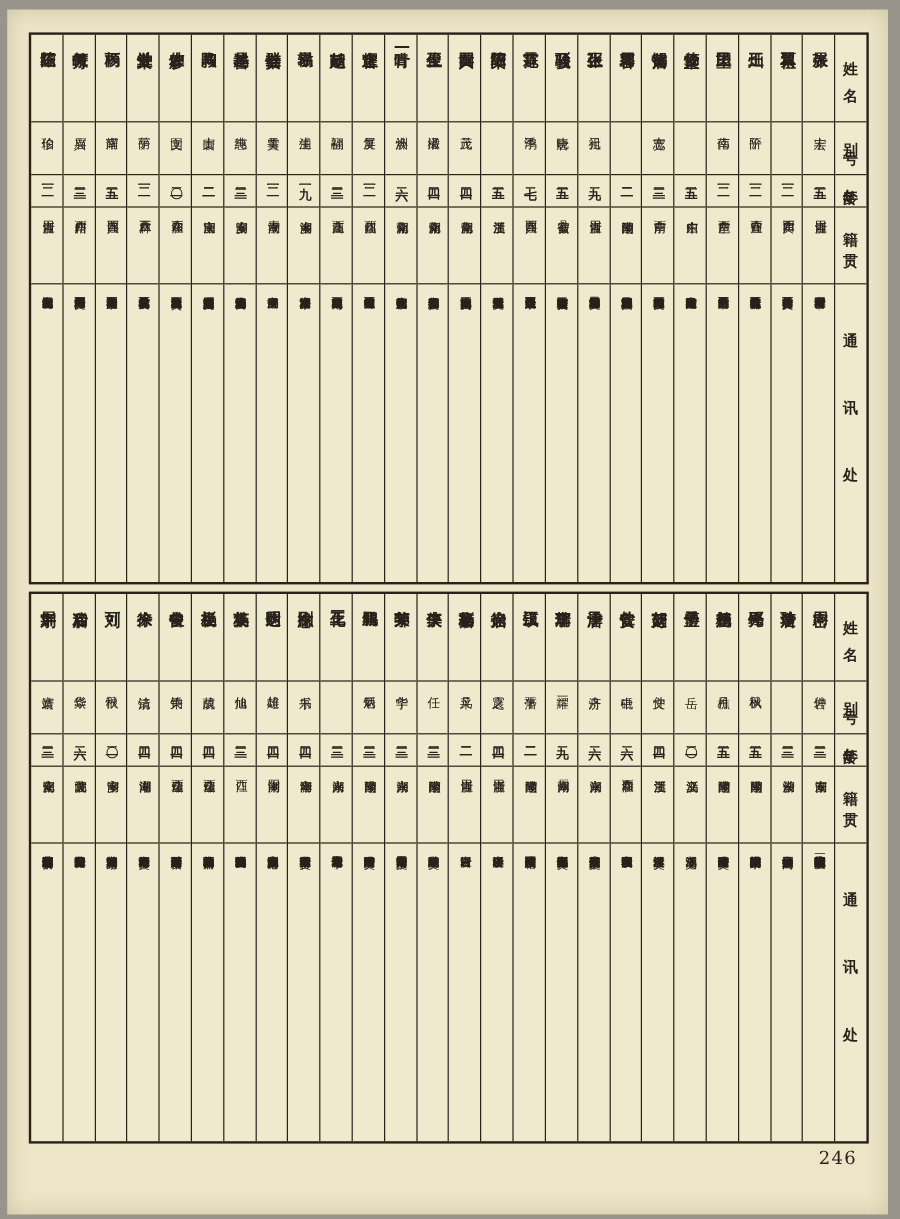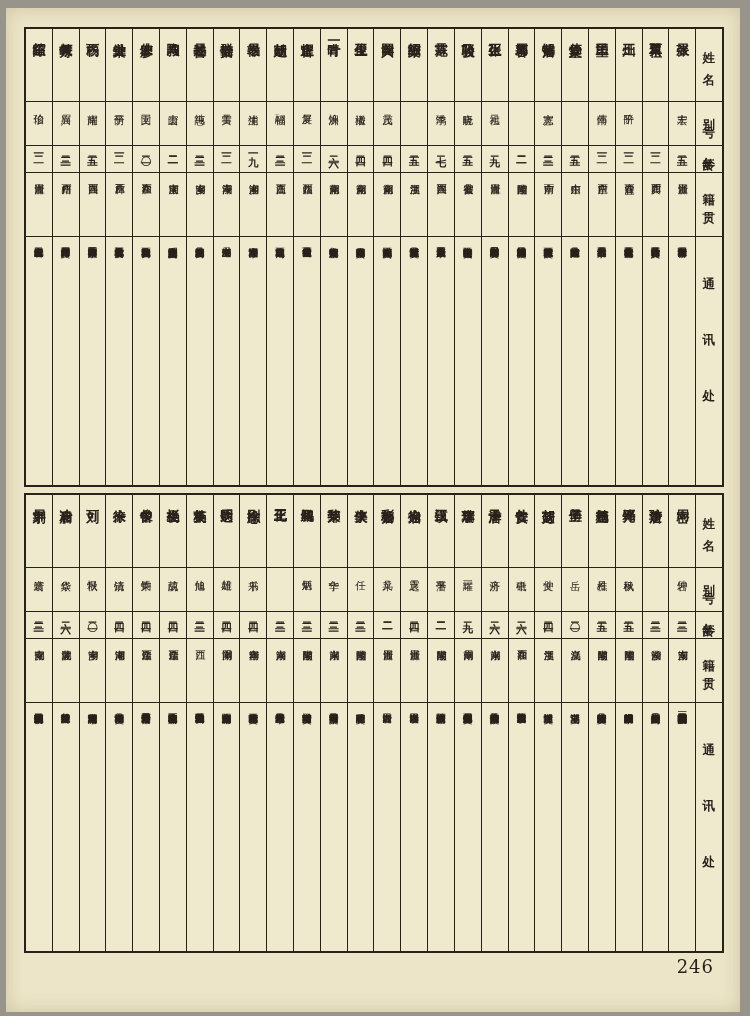--- a/index.html
+++ b/index.html
@@ -69,21 +69,21 @@
   
   .header-col .vtext{ font-weight:700; font-size:12.5px; }
   .hdr-name{ padding-top:12px; letter-spacing:22px; }
   .hdr-alias{ padding-top:6px; letter-spacing:8px; }
   .hdr-age{ padding-top:1px; letter-spacing:1px; font-size:11px; }
   .hdr-native{ padding-top:10px; letter-spacing:18px; }
   .hdr-address{ padding-top:30px; letter-spacing:56px; }
   .page-number{
     position:absolute;
     right:26px; top:948px;
-    font-size:18px;
+    font-size:15px;
     letter-spacing:1px;
   }
 </style>
 </head>
 <body>
 
 <div class="page">
   <div class="content">
 
     <div class="table">

